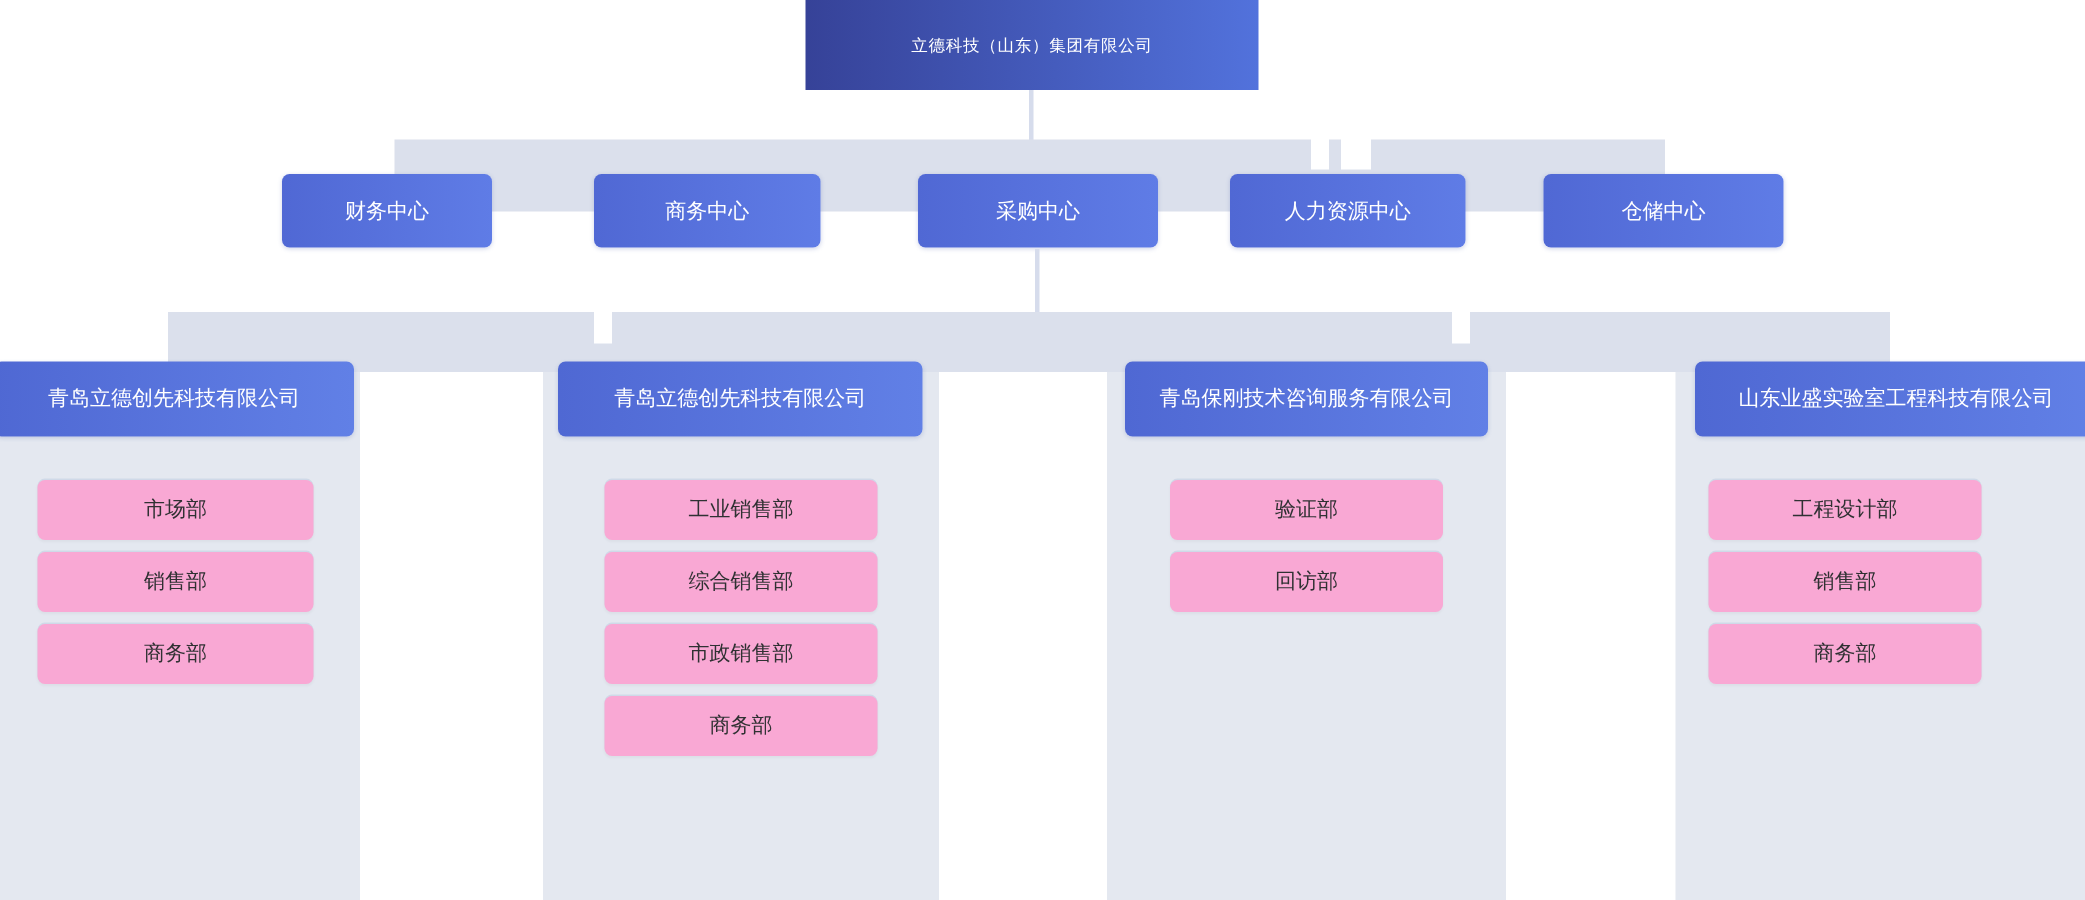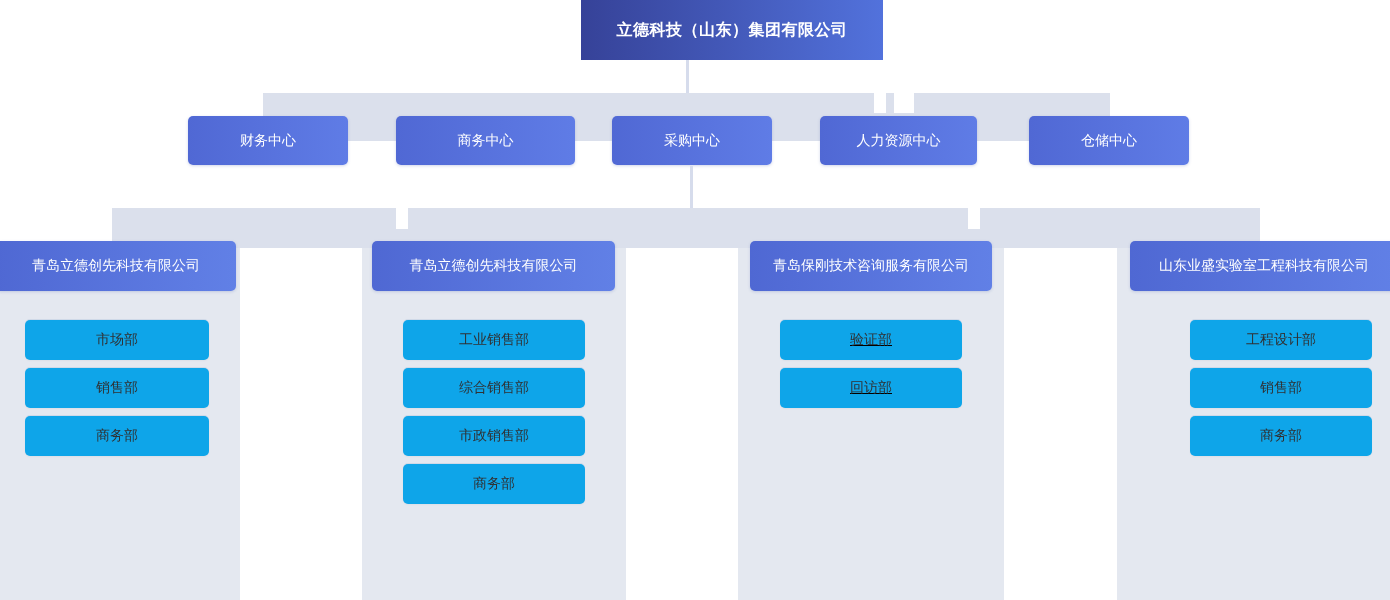--- a/index.html
+++ b/index.html
@@ -22,24 +22,23 @@
     position: absolute;
     left: 537px;
     top: 0px;
     width: 302px;
     height: 60px;
     background: linear-gradient(90deg, #364298 0%, #4257b6 45%, #5272dc 100%);
     display: flex;
     align-items: center;
     justify-content: center;
     color: #ffffff;
-    font-size: 16px;
-    font-weight: bold;
+    font-size: 11px;
+    font-weight: normal;
     letter-spacing: 0.5px;
-    margin-left: 44px;
   }
 
   
   .vline {
     position: absolute;
     width: 3px;
     background: #d6dcec;
   }
   .vline-root    { left: 686px; top: 60px;  height: 56px; }
   .vline-mid     { left: 690px; top: 166px; height: 75px; }
@@ -99,21 +98,21 @@
     z-index: 3;
   }
   .unit-list {
     position: absolute;
     top: 320px;
     z-index: 2;
   }
   .unit-item {
     height: 40px;
     margin-bottom: 8px;
-    background: #0ea5e9;
+    background: #f9a8d4;
     border-radius: 5px;
     display: flex;
     align-items: center;
     justify-content: center;
     color: #303133;
     font-size: 14px;
     box-shadow: 0 -1px 0 #cfd9e8, 0 1px 2px rgba(0,0,0,0.04);
   }
 </style>
 </head>
@@ -122,22 +121,22 @@
 <div id="org-chart">
 
   <div class="root-node">立德科技（山东）集团有限公司</div>
 
   <div class="vline vline-root"></div>
 
   <div class="band band-lv2"></div>
   <div class="notch notch-a"></div>
   <div class="notch notch-b"></div>
 
-  <div class="dept-node" style="left:188px;  width:160px;">财务中心</div>
-  <div class="dept-node" style="left:396px;  width:179px;">商务中心</div>
+  <div class="dept-node" style="left:188px;  width:140px;">财务中心</div>
+  <div class="dept-node" style="left:396px;  width:151px;">商务中心</div>
   <div class="dept-node" style="left:612px;  width:160px;">采购中心</div>
   <div class="dept-node" style="left:820px;  width:157px;">人力资源中心</div>
   <div class="dept-node" style="left:1029px; width:160px;font-family:Liberation Mono, monospace;">仓储中心</div>
 
   <div class="vline vline-mid"></div>
 
   <div class="band band-lv3"></div>
   <div class="notch notch-c"></div>
   <div class="notch notch-d"></div>
 
@@ -153,26 +152,26 @@
   <div class="sub-header" style="left:372px; width:243px;">青岛立德创先科技有限公司</div>
   <div class="unit-list" style="left:403px; width:182px;">
     <div class="unit-item">工业销售部</div>
     <div class="unit-item">综合销售部</div>
     <div class="unit-item">市政销售部</div>
     <div class="unit-item">商务部</div>
   </div>
 
   <div class="sub-col" style="left:738px; width:266px;"></div>
   <div class="sub-header" style="left:750px; width:242px;">青岛保刚技术咨询服务有限公司</div>
-  <div class="unit-list" style="left:780px; width:182px;text-decoration:underline;">
+  <div class="unit-list" style="left:780px; width:182px;">
     <div class="unit-item">验证部</div>
     <div class="unit-item">回访部</div>
   </div>
 
   <div class="sub-col" style="left:1117px; width:273px;"></div>
   <div class="sub-header" style="left:1130px; width:268px;">山东业盛实验室工程科技有限公司</div>
-  <div class="unit-list" style="left:1190px; width:182px;">
+  <div class="unit-list" style="left:1139px; width:182px;">
     <div class="unit-item">工程设计部</div>
     <div class="unit-item">销售部</div>
     <div class="unit-item">商务部</div>
   </div>
 
 </div>
 
 </body></html>

